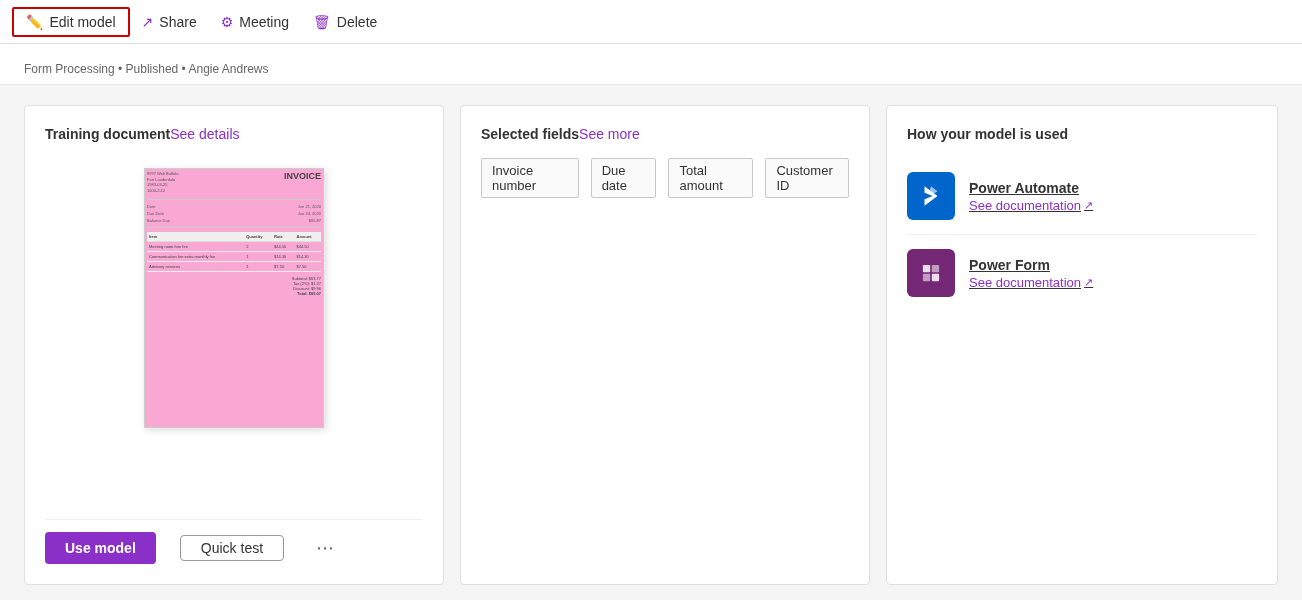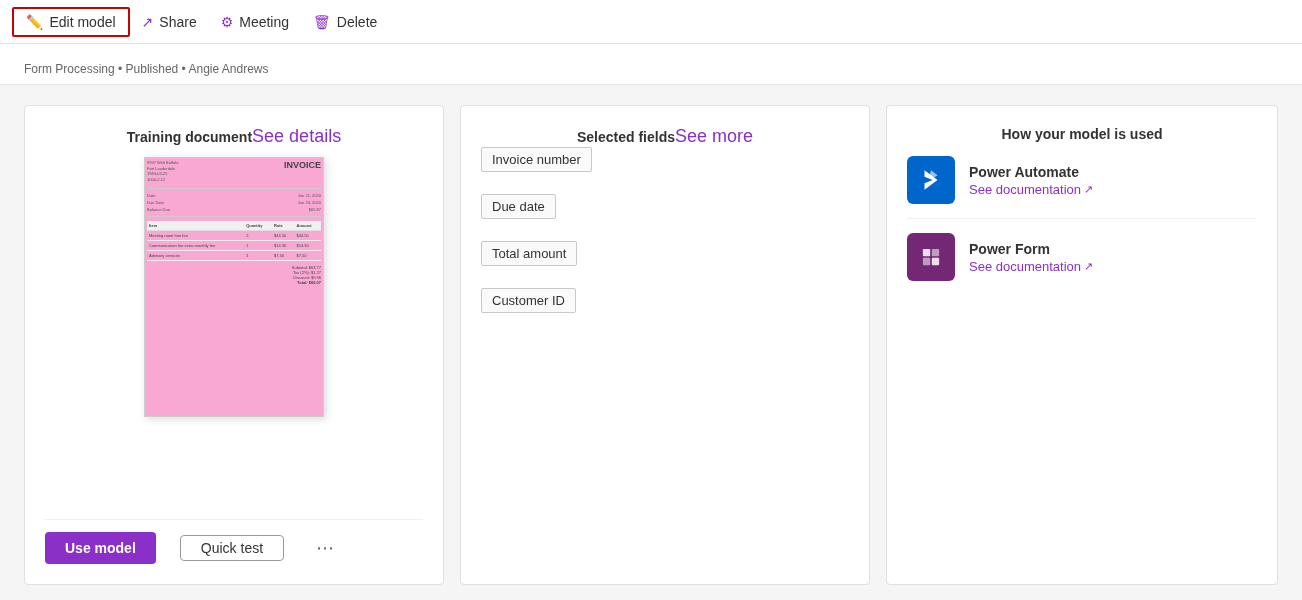--- a/index.html
+++ b/index.html
@@ -99,32 +99,33 @@
       flex: 0 0 410px;
       min-height: 480px;
     }
     .card-usage {
       flex: 1;
       min-height: 480px;
     }
 
     .card-header {
       display: flex;
-      justify-content: center;
-      align-items: center;
+      justify-content: flex-start;
+      align-items: center;
+      margin-bottom: 16px;
     }
     .card-title {
       font-weight: 600;
       font-size: 14px;
       color: #333;
     }
     .card-link {
       color: #8b2fc9;
       cursor: pointer;
-      font-size: 18px;
+      font-size: 14px;
       text-decoration: none;
     }
 
     
     .doc-preview {
       flex: 1;
       display: flex;
       justify-content: center;
       align-items: flex-start;
       padding: 10px 0;
@@ -196,21 +197,21 @@
       border: 1px solid #c8c8c8;
       border-radius: 2px;
       padding: 4px 10px;
       font-size: 13px;
       color: #333;
       background: #fafafa;
       margin-bottom: 10px;
     }
     .fields-list {
       display: flex;
-      flex-direction: column;
+      flex-direction: row;
       gap: 12px;
     }
 
     
     .usage-item {
       display: flex;
       align-items: center;
       gap: 14px;
       padding: 14px 0;
       border-bottom: 1px solid #f0f0f0;
@@ -222,21 +223,21 @@
       border-radius: 6px;
       display: flex;
       align-items: center;
       justify-content: center;
       flex-shrink: 0;
       font-size: 22px;
       color: #fff;
     }
     .usage-icon.power-automate { background: #0066cc; }
     .usage-icon.power-apps { background: #742774; }
-    .usage-info { display: flex; flex-direction: column; gap: 2px; }
+    .usage-info { display: flex; flex-direction: column; gap: 2px; text-decoration: underline; }
     .usage-name { font-weight: 600; font-size: 14px; color: #333; }
     .usage-link {
       color: #8b2fc9;
       font-size: 13px;
       cursor: pointer;
       text-decoration: none;
       display: flex;
       align-items: center;
       gap: 3px;
     }

